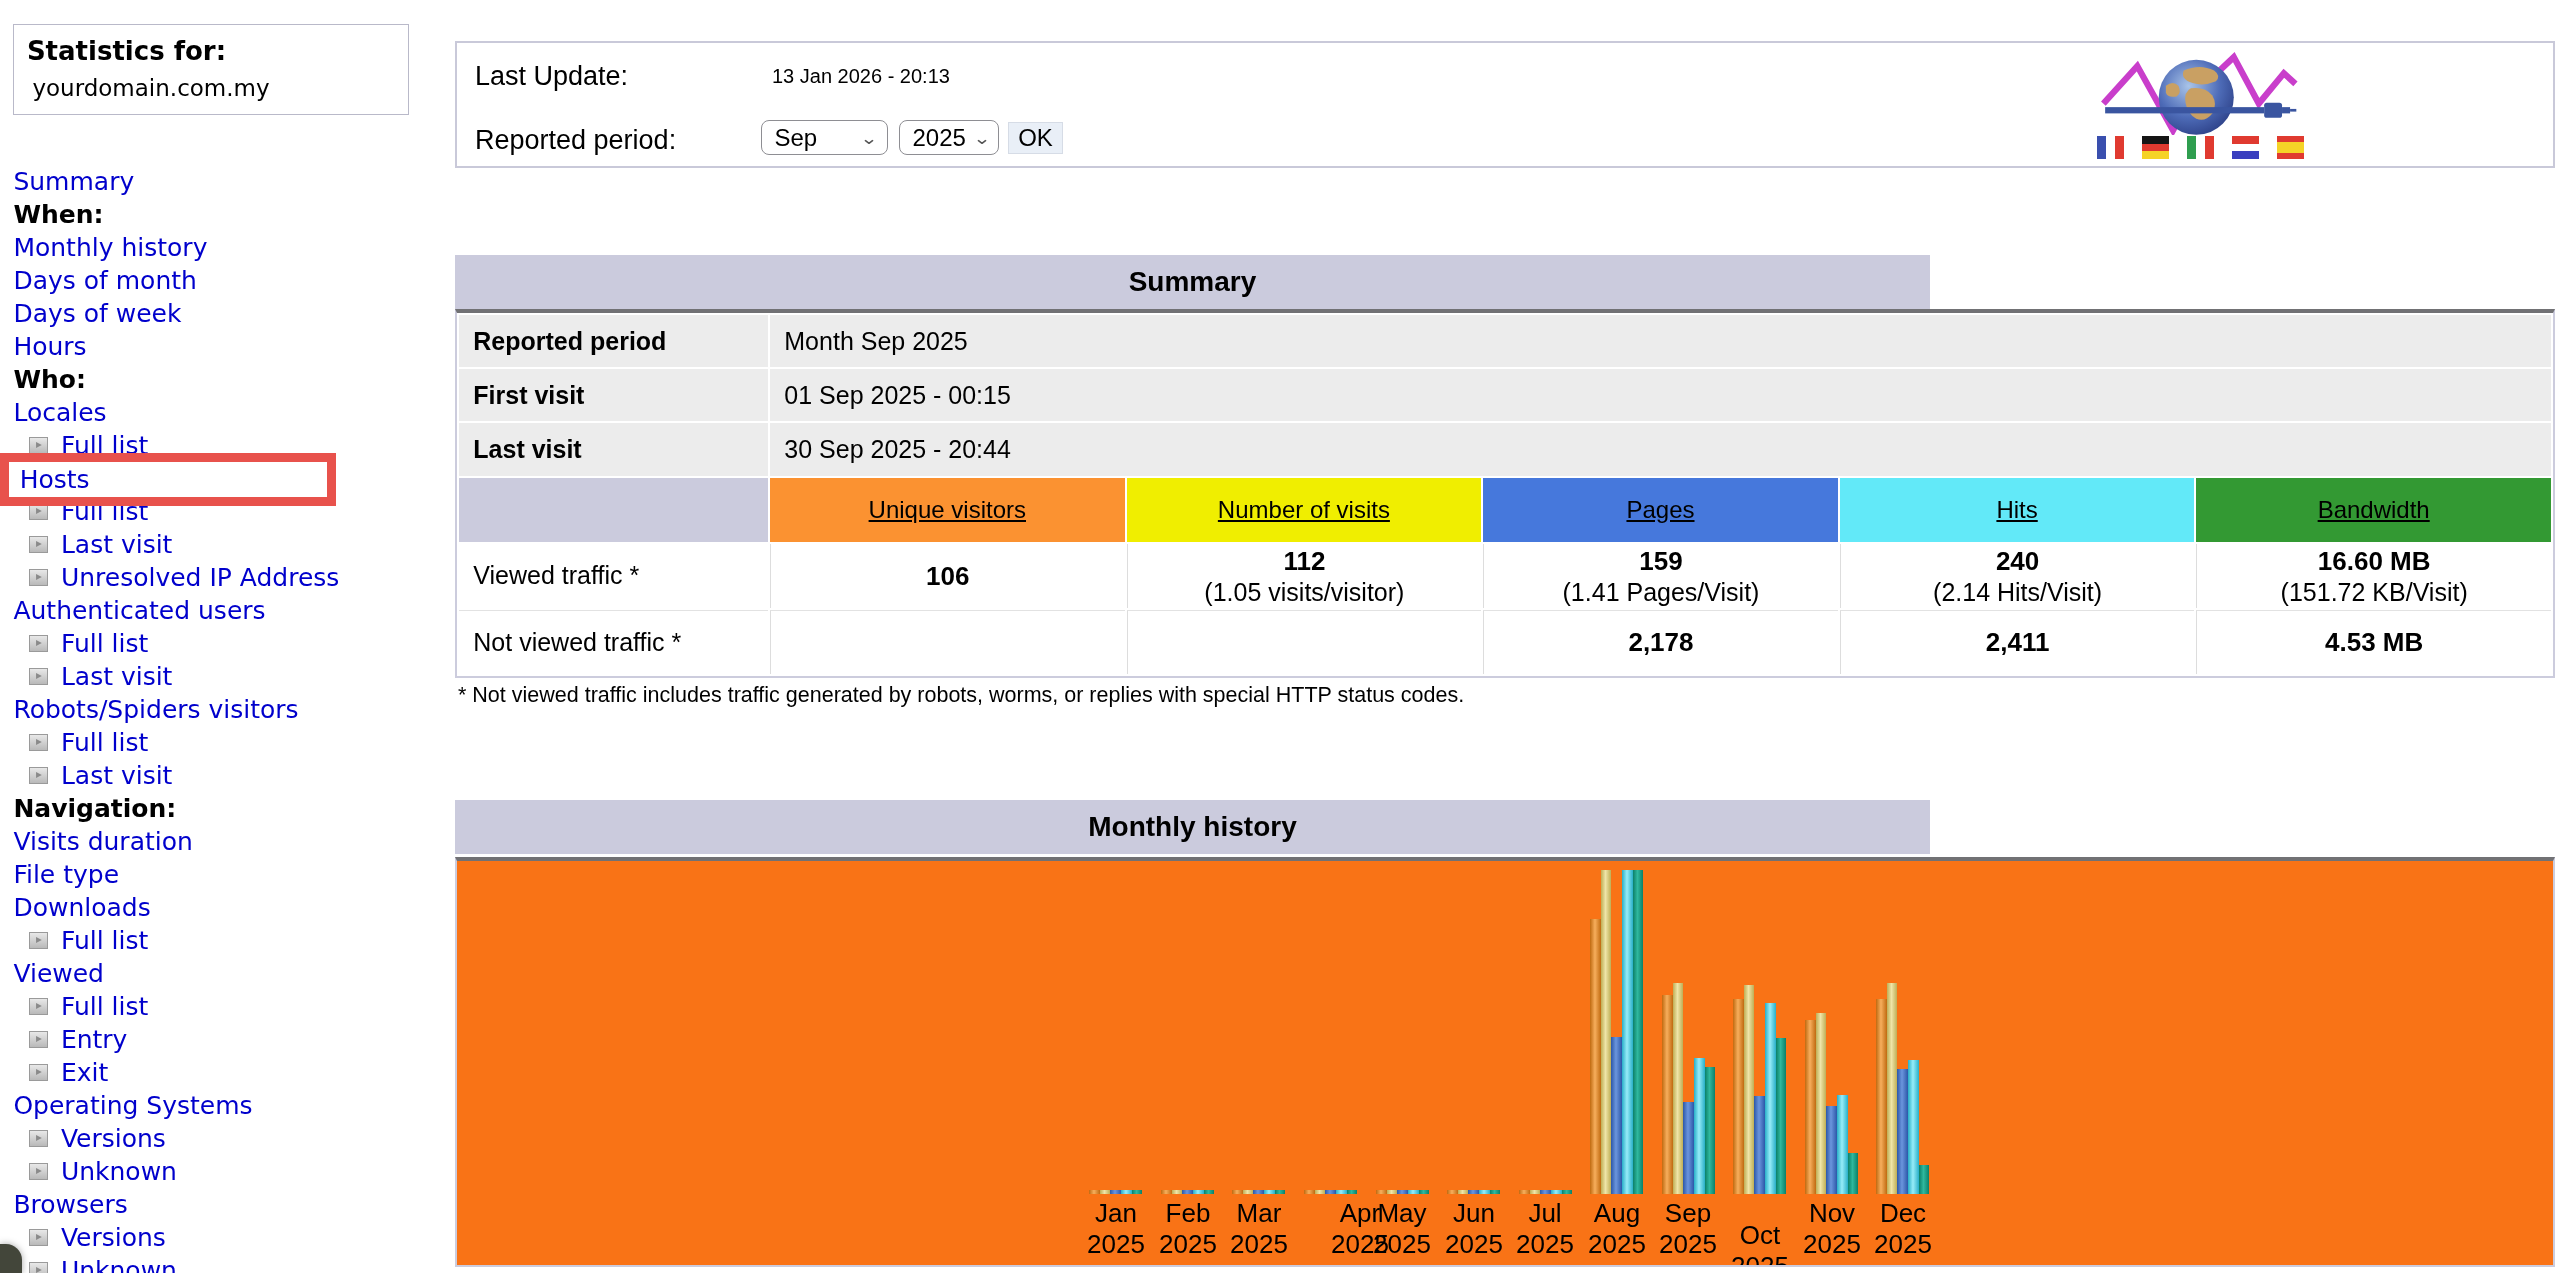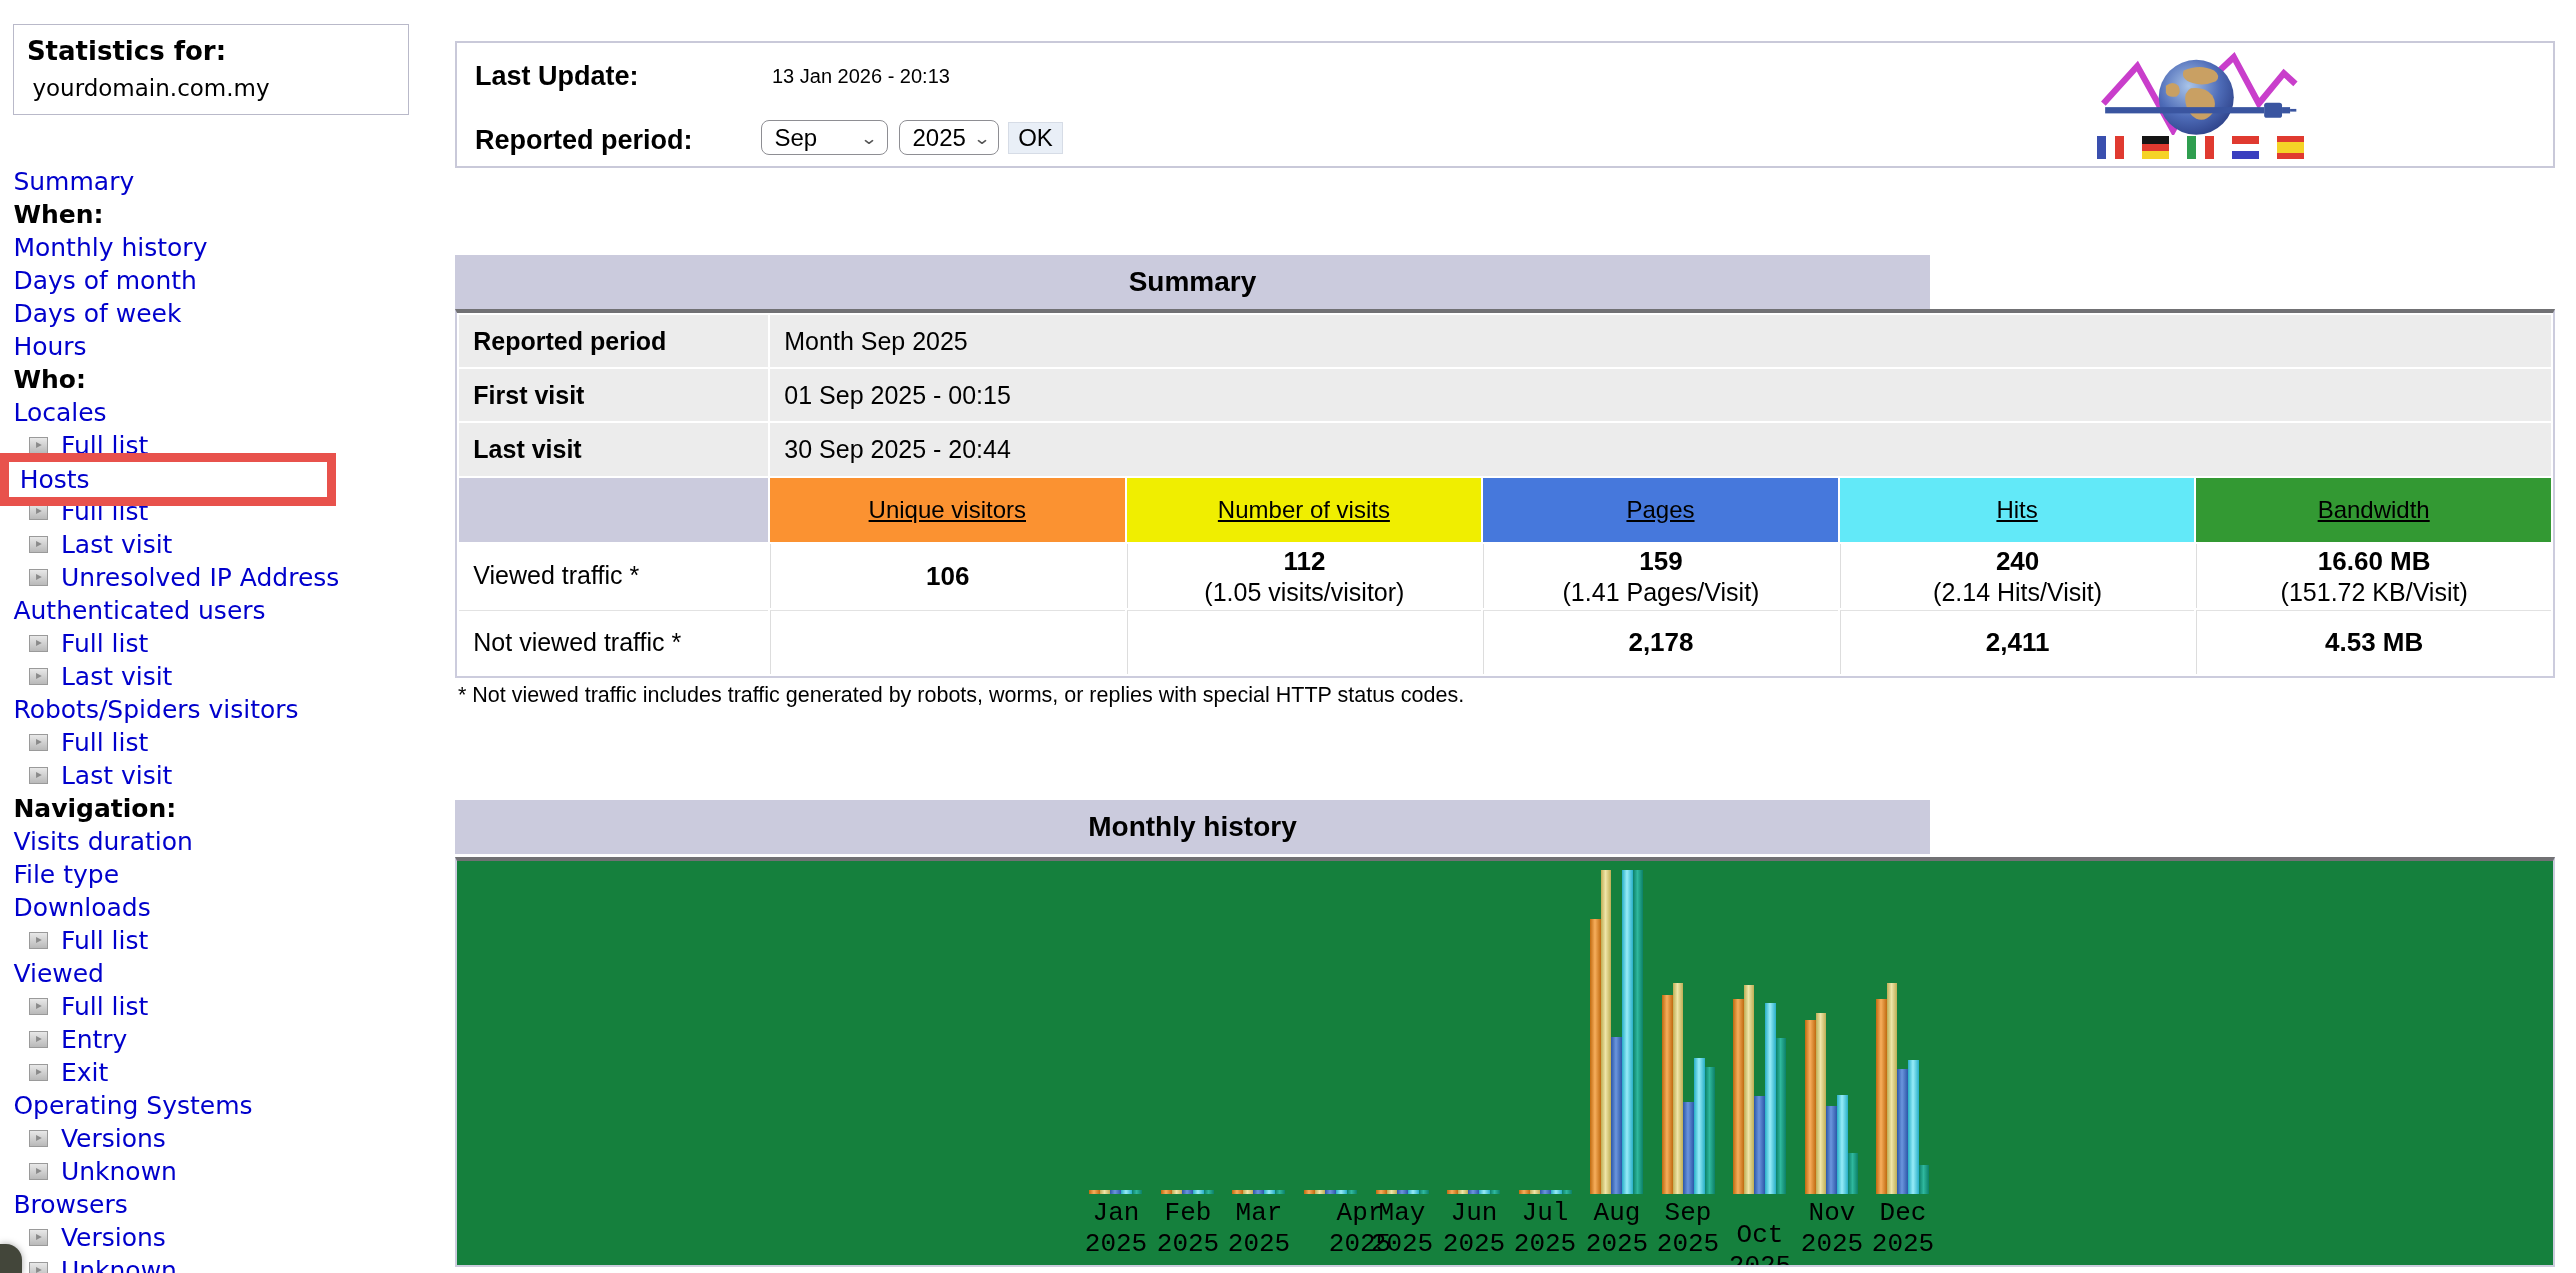--- a/index.html
+++ b/index.html
@@ -30,21 +30,21 @@
   }
   .corner-blob{
     position:absolute;left:0;bottom:0;width:21.5px;height:30px;background:#43463a;
     border-top-right-radius:16px;box-shadow:0 0 7.2px rgba(0,0,0,.35);z-index:9;
   }
   
   .header-box{
     position:absolute;left:455px;top:41px;width:2096px;height:123px;
     border:2.7px solid #c9c9d9;background:#fff;
   }
-  .hb-label{position:absolute;font-weight:bold;font-size:27px;}
+  .hb-label{position:absolute;font-weight:normal;font-size:27px;}
   .hb-value{position:absolute;font-size:20px;}
   .sel{
     position:absolute;height:35px;background:#fff;border:1.8px solid #8e8e93;border-radius:8px;
     display:flex;align-items:center;justify-content:space-between;
     font-size:24px;padding:0 9px 0 12.5px;box-sizing:border-box;cursor:pointer;
   }
   .sel .chev{color:#555;font-size:21.5px;margin-left:7.2px;transform:scaleY(.8);}
   .ok-btn{
     position:absolute;width:55px;height:32px;background:#e9eff7;border:1.8px solid #d6dce6;
     font-size:24px;display:flex;align-items:center;justify-content:center;box-sizing:border-box;cursor:pointer;
@@ -74,21 +74,21 @@
   td.val{background:#fff;text-align:center;border-left:1.8px solid #dddddd;}
   td.val .m{font-weight:bold;font-size:26px;line-height:32px;}
   td.val .s{font-size:25px;line-height:30px;}
   tr.nv td{border-top:1.8px solid #e2e2e2;}
   tr.nv td.val{font-weight:bold;font-size:26px;padding:16px 0;}
   .footnote{position:absolute;left:458px;top:683px;font-size:21.5px;}
   
   .chart-box{
     position:absolute;left:455px;top:857px;width:2096px;height:404px;
     border-top:4.5px solid #717174;border-left:2.7px solid #ccccdd;border-right:2.7px solid #ccccdd;border-bottom:2.7px solid #ccccdd;
-    background:#15803d;overflow:hidden;font-family:Liberation Mono, monospace;
+    background:#f97316;overflow:hidden;
   }
   #plot{position:absolute;left:0;top:0;width:100%;height:333px;}
   .bar-group{position:absolute;bottom:0;width:54px;height:100%;display:flex;align-items:flex-end;}
   .bar{width:10.7px;}
   #xlabels{position:absolute;left:0;top:337px;width:100%;}
   .xl{position:absolute;width:98px;text-align:center;font-size:26px;line-height:31px;}
 </style>
 </head>
 <body>
 

